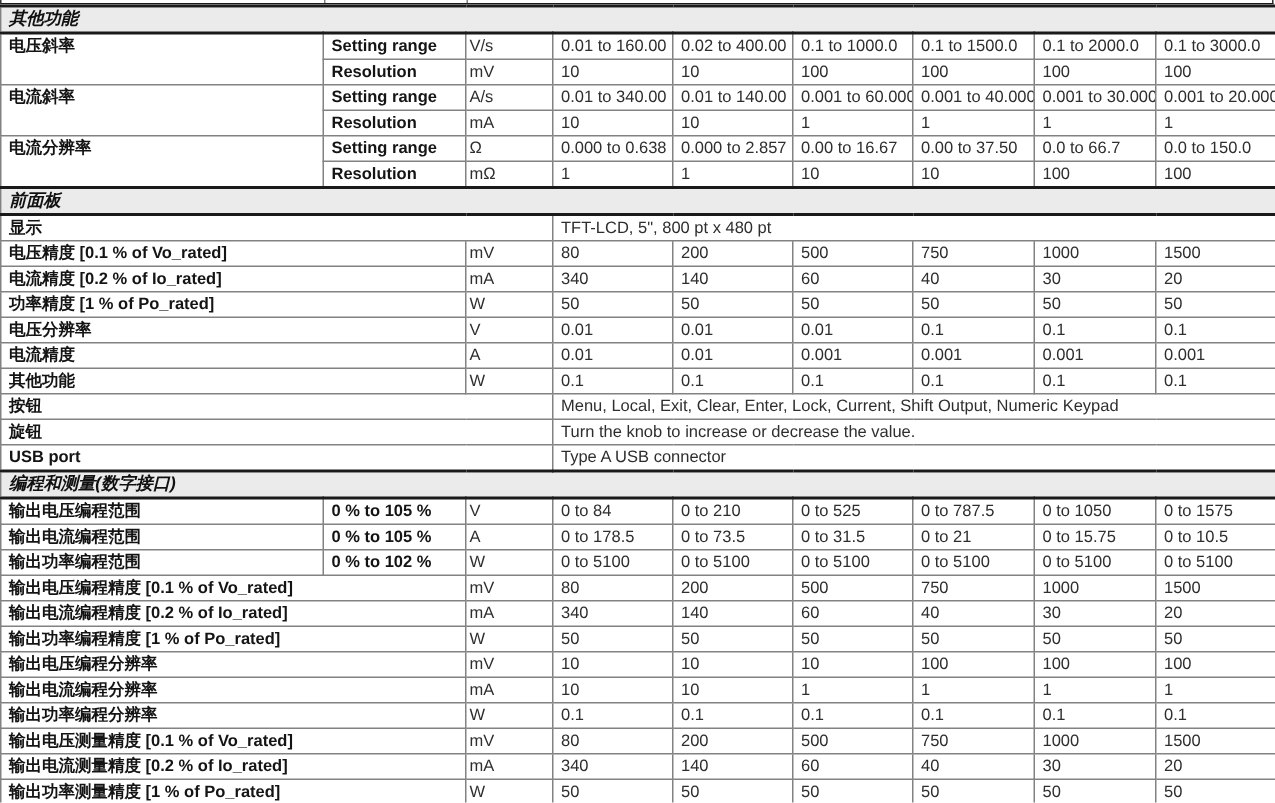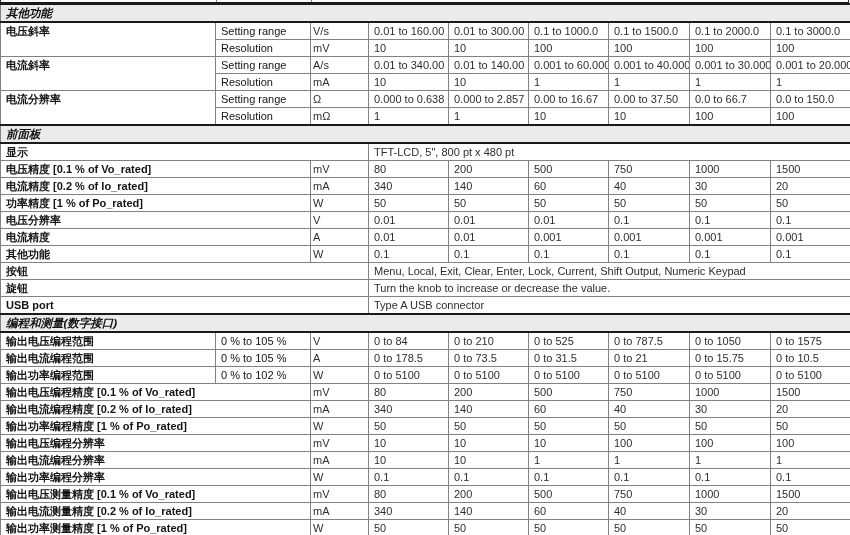--- a/index.html
+++ b/index.html
@@ -25,21 +25,21 @@
     font-size:11px;line-height:1.1;color:#2e2e2e;
     padding:0 5px;white-space:nowrap;overflow:hidden;
     height:16px;vertical-align:middle;
   }
   td.sec{
     background:#ebebeb;font-weight:bold;color:#111;font-size:11.5px;
     border-top:2px solid #1a1a1a;border-bottom:2px solid #1a1a1a;font-style:italic;
   }
   td.lbl{font-weight:bold;color:#141414;margin-top:36px;}
   td.lbl.grp{vertical-align:top;padding-top:2px;}
-  td.sub{font-weight:normal;color:#141414;}
+  td.sub{font-weight:bold;color:#141414;}
   td.unit{text-align:left;padding:0 2px;}
   td.val{color:#2e2e2e;}
 </style>
 </head>
 <body>
 
 <div class="sliver">
   <span class="vline v1"></span>
   <span class="vline v2"></span>
 </div>
@@ -58,21 +58,21 @@
   </colgroup>
   <tbody>
       <tr>
         <td class="sec" colspan="9">其他功能</td>
       </tr>
       <tr>
         <td class="lbl grp" rowspan="2">电压斜率</td>
         <td class="sub">Setting range</td>
         <td class="unit">V/s</td>
         <td class="val">0.01 to 160.00</td>
-        <td class="val">0.01 to 300.00</td>
+        <td class="val">0.02 to 400.00</td>
         <td class="val">0.1 to 1000.0</td>
         <td class="val">0.1 to 1500.0</td>
         <td class="val">0.1 to 2000.0</td>
         <td class="val">0.1 to 3000.0</td>
       </tr>
       <tr>
         <td class="sub">Resolution</td>
         <td class="unit">mV</td>
         <td class="val">10</td>
         <td class="val">10</td>

